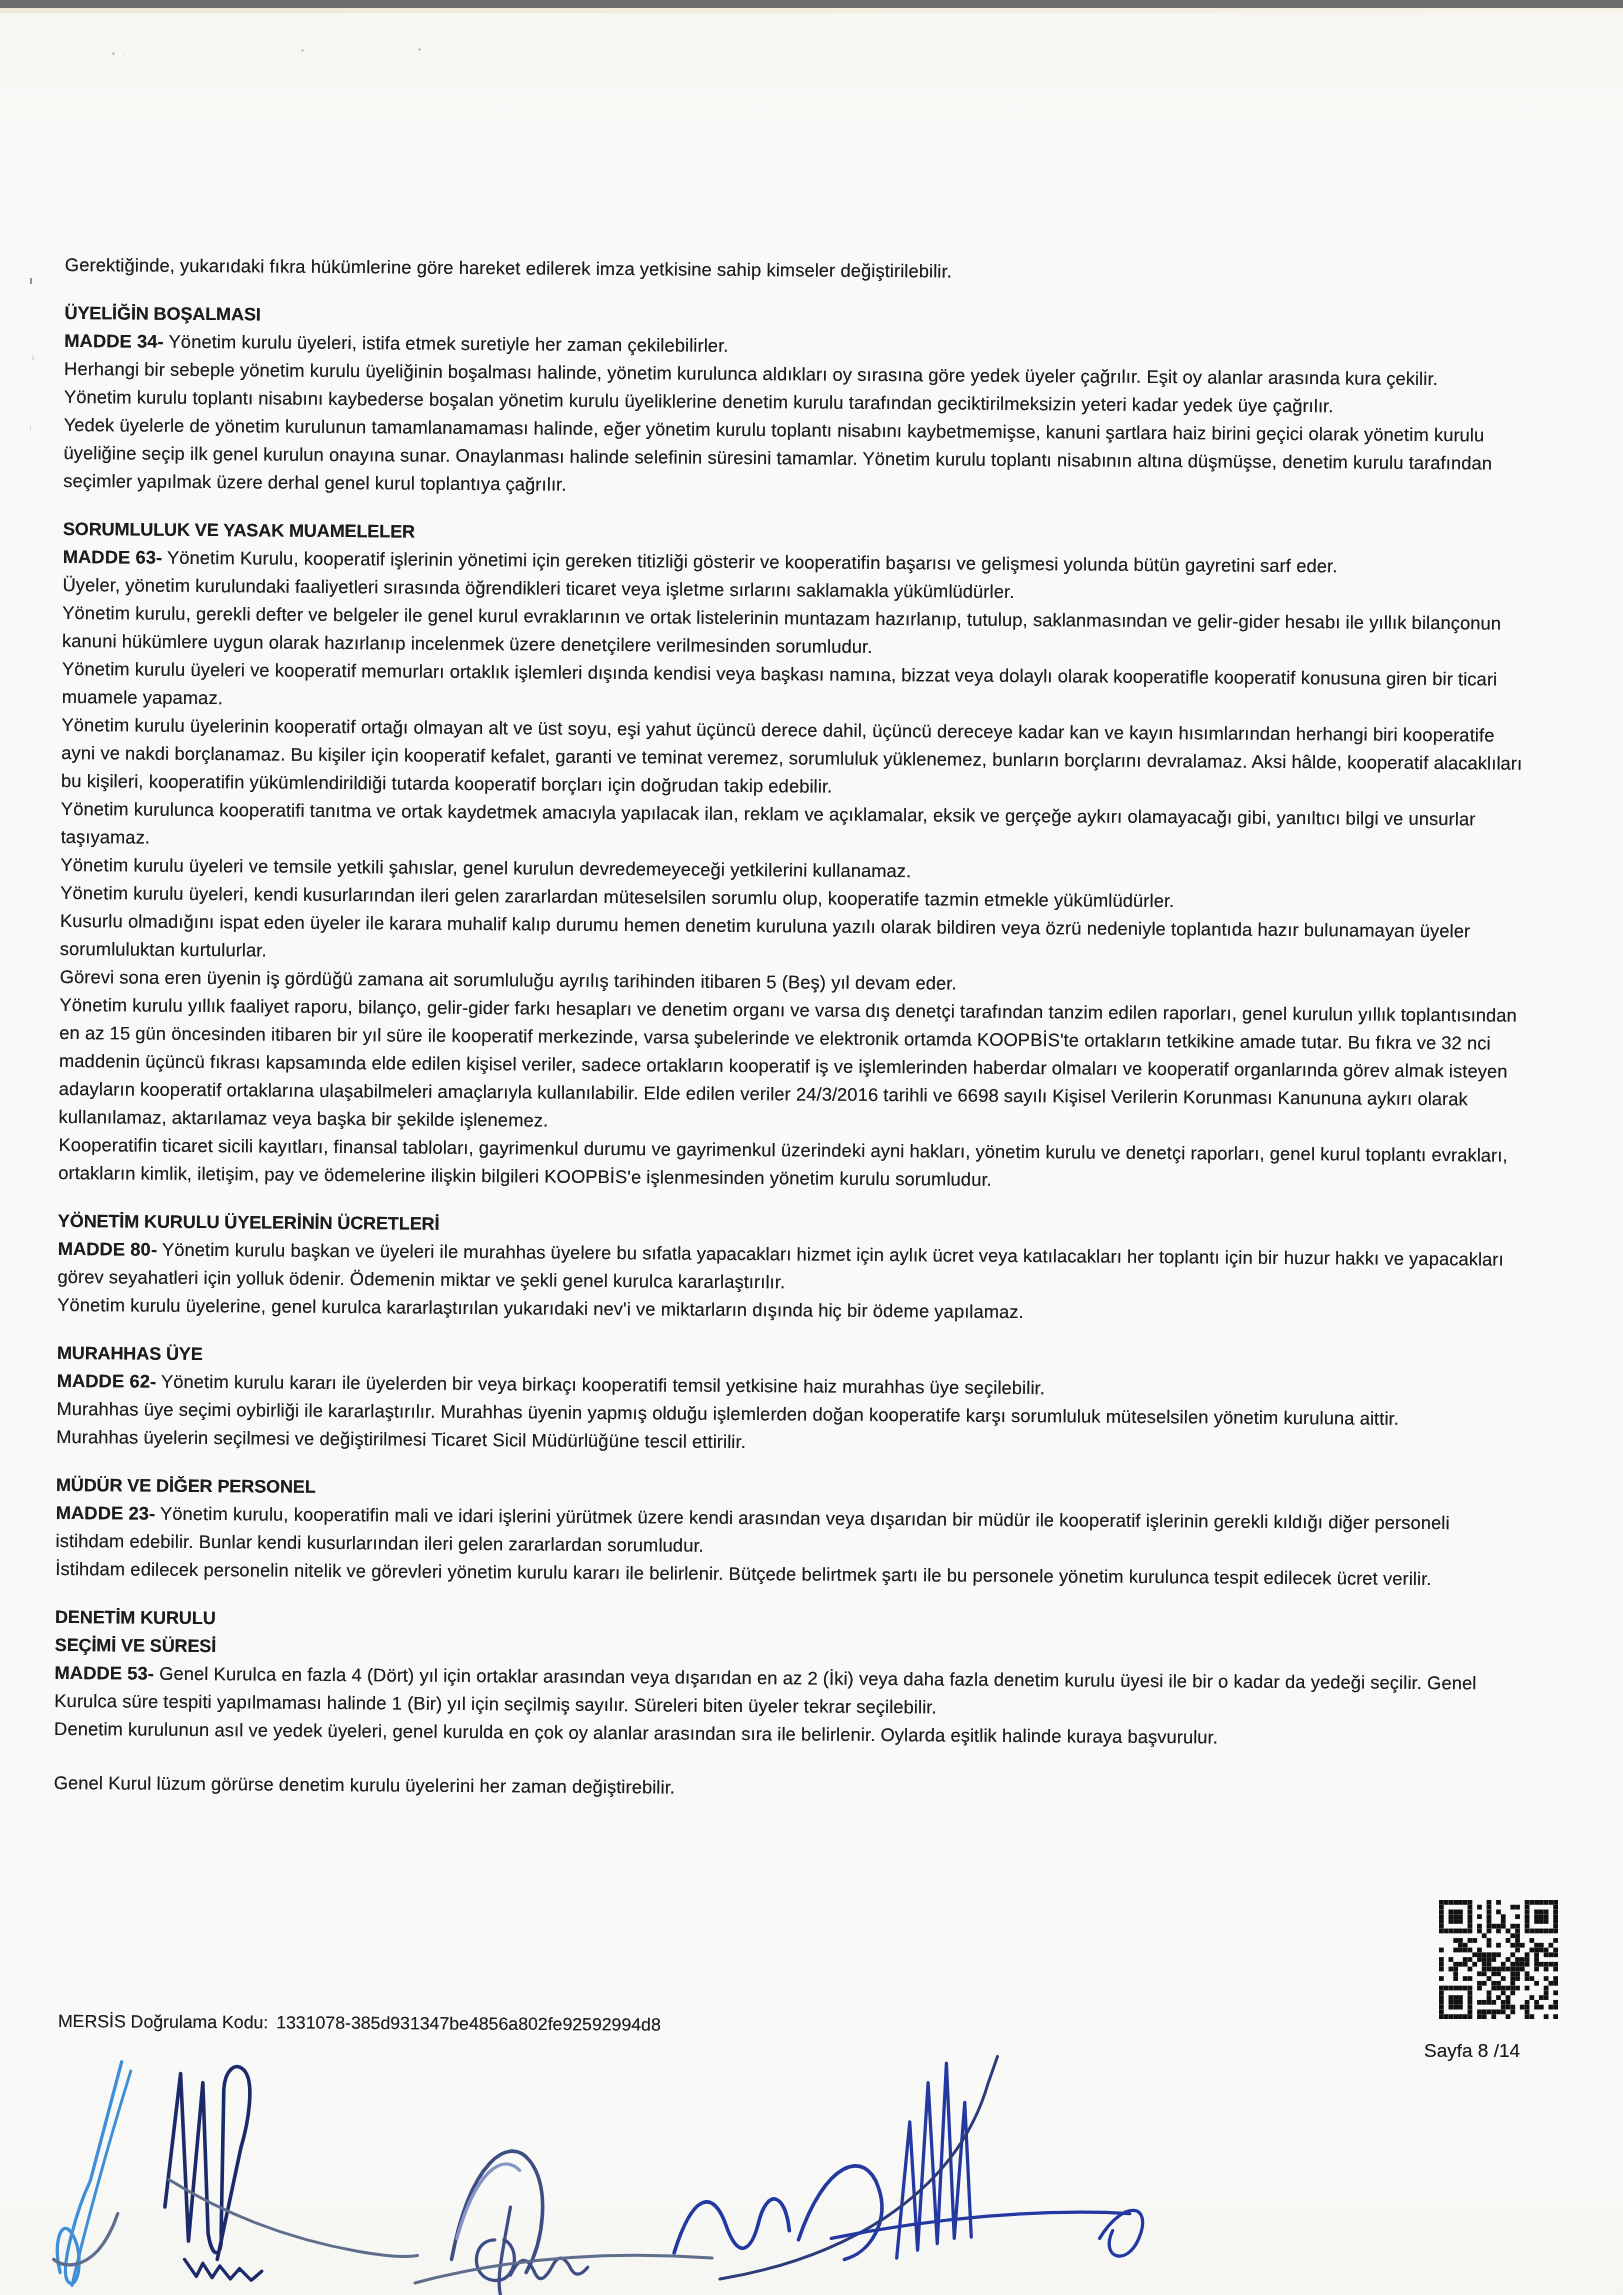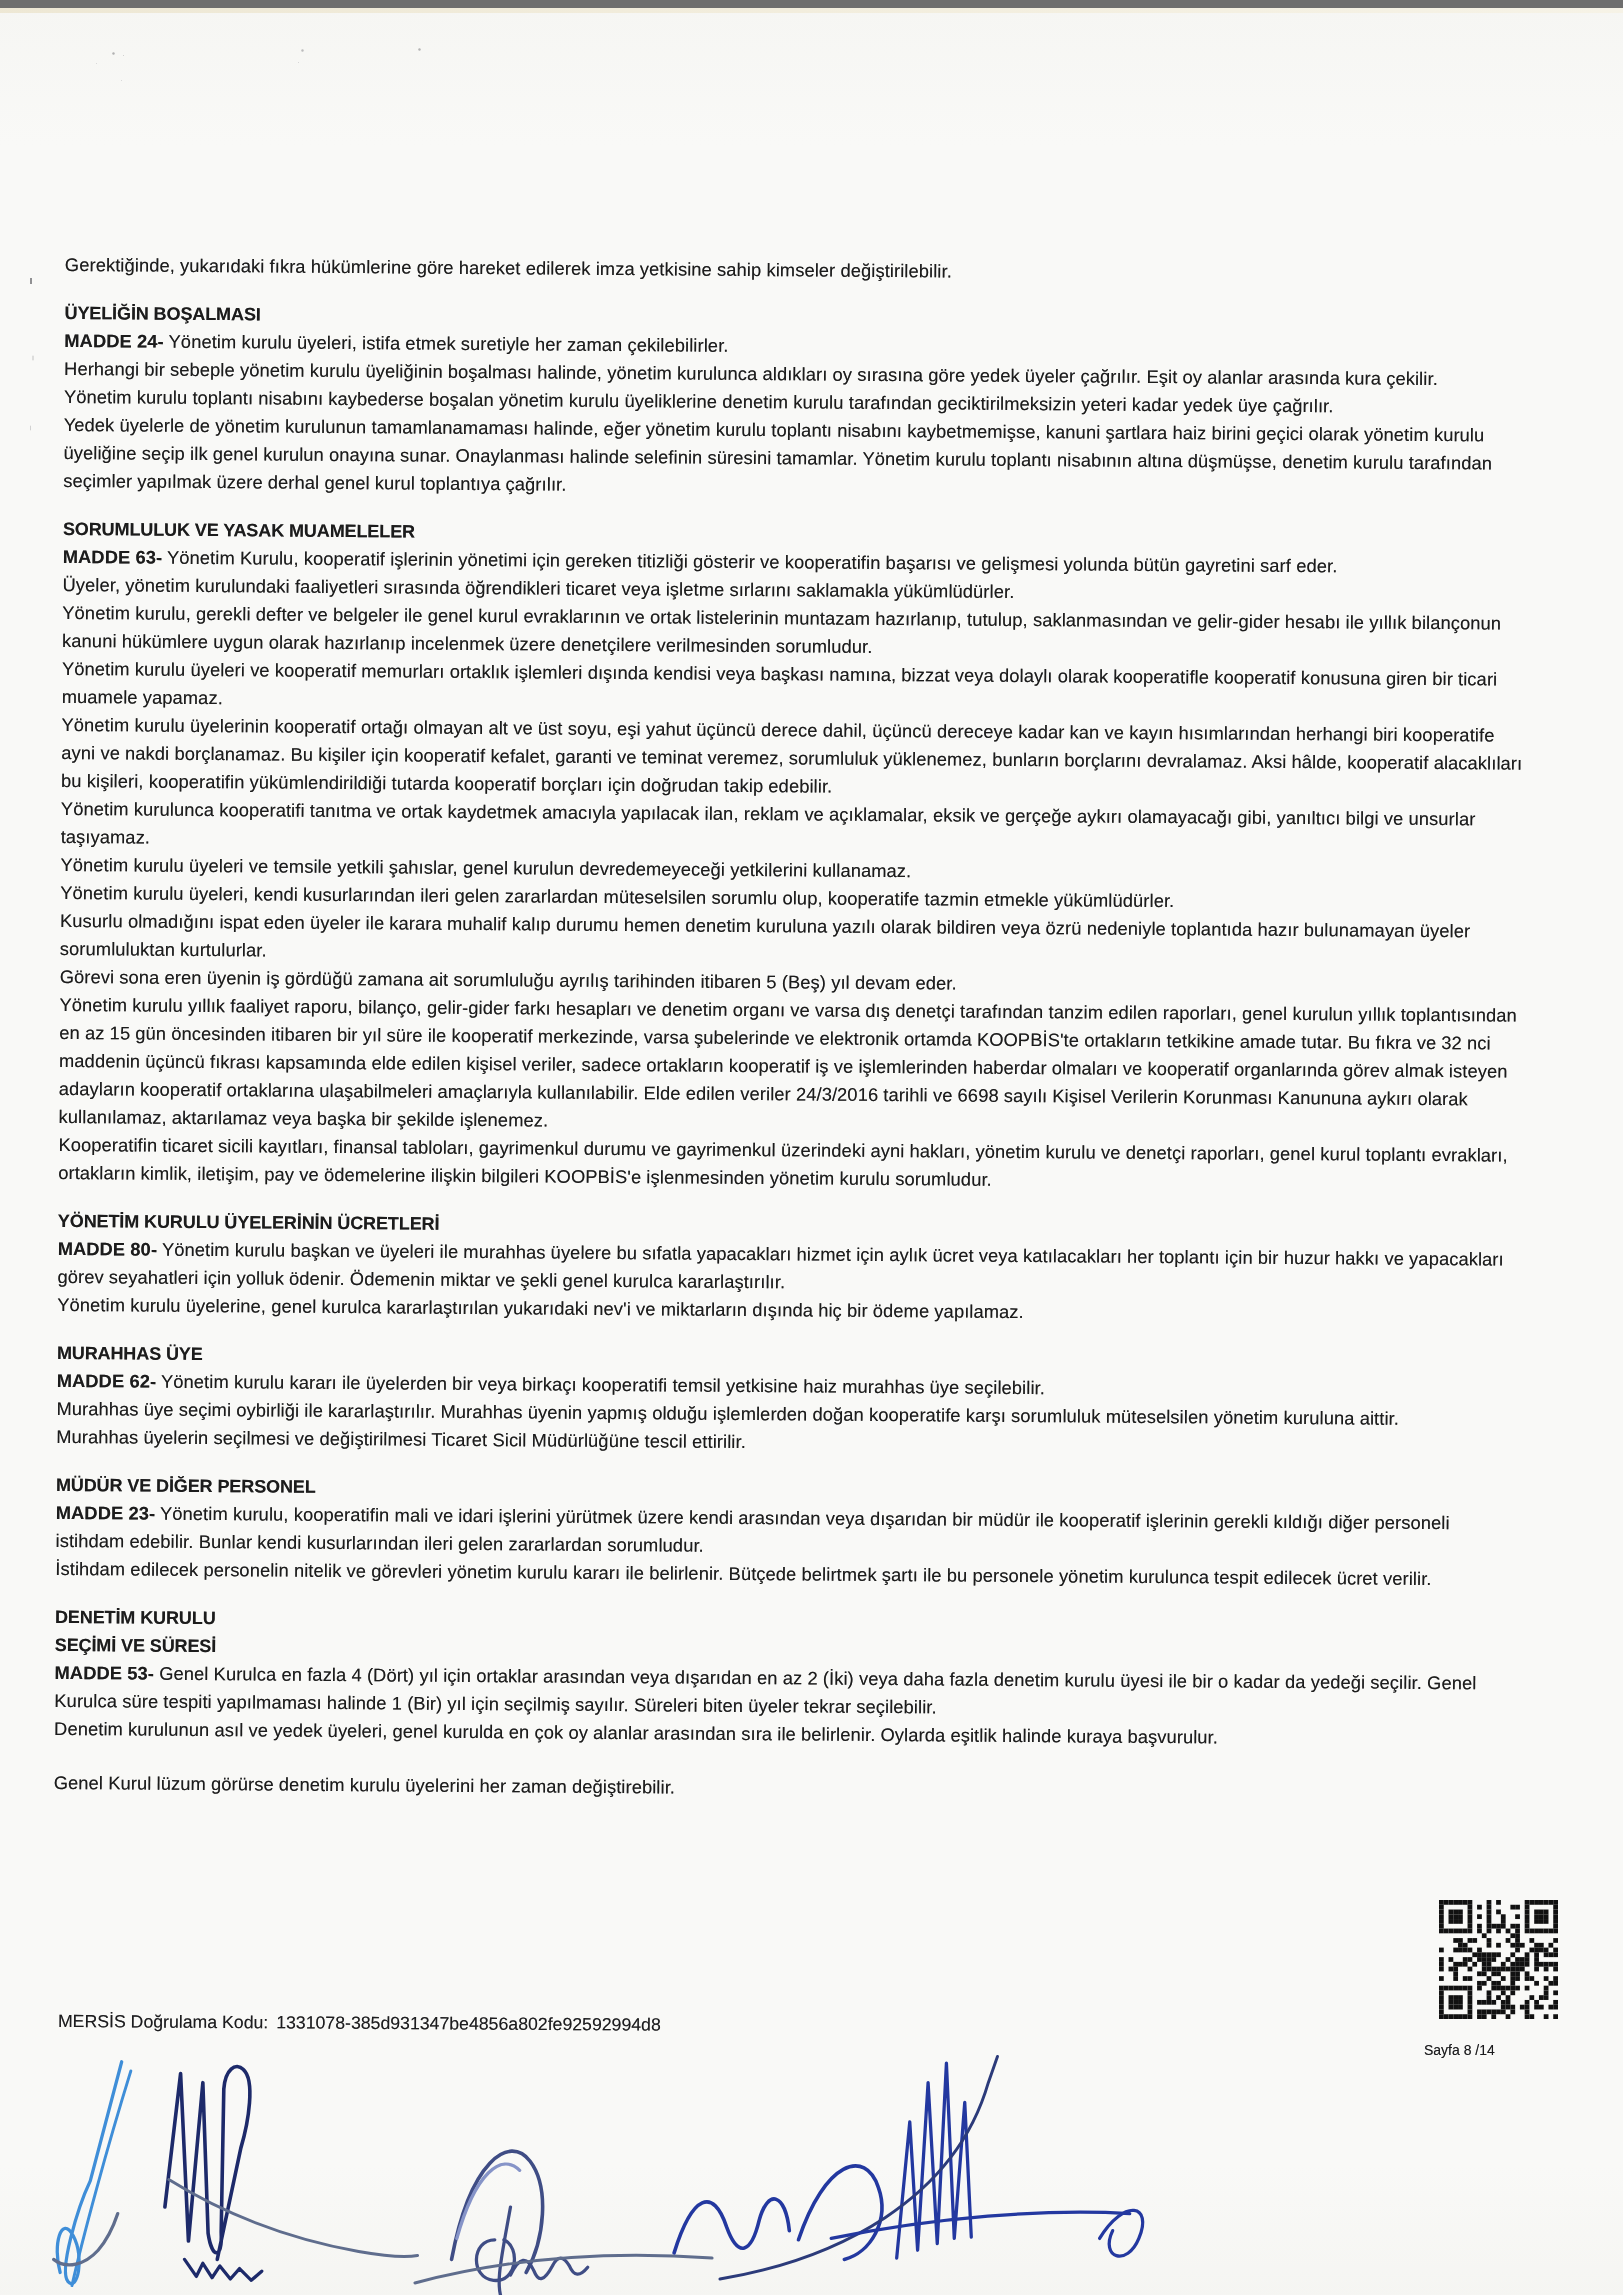--- a/index.html
+++ b/index.html
@@ -23,40 +23,40 @@
     transform:rotate(.42deg);transform-origin:0 0;}
   .ln{height:28px;line-height:28px;font-size:18.3px;white-space:nowrap;letter-spacing:0.1px;
     color:#1c1c1c;text-shadow:0 0 0.5px rgba(25,25,28,.55);}
   .ln b{font-weight:700;}
   .hd{font-weight:700;font-size:18px;letter-spacing:-0.1px;}
   section{margin-top:20px;display:block;}
   section.xgap{margin-top:25.5px;}
   .mersis{position:absolute;left:58px;top:2000px;height:26px;line-height:26px;font-size:17.7px;
     color:#1d1d1f;text-shadow:0 0 0.5px rgba(25,25,28,.5);transform:rotate(.35deg);transform-origin:0 0;white-space:nowrap;}
   .mersis .code{margin-left:7.9px;}
-  .pagenum{position:absolute;left:1424px;top:2028px;height:29px;line-height:29px;font-size:14px;
+  .pagenum{position:absolute;left:1424px;top:2028px;height:29px;line-height:29px;font-size:19px;
     color:#1c1c1e;text-shadow:0 0 0.5px rgba(25,25,28,.5);}
   .qr{position:absolute;left:1439px;top:1892px;width:119px;height:119px;}
   .sigs{position:absolute;left:51px;top:2034px;width:1152px;height:262px;}
   .sigs path{fill:none;stroke-linecap:round;stroke-linejoin:round;}
 </style>
 </head>
 <body>
 
 <div class="page">
   <div class="edge-top"></div>
   <div class="speckles"></div>
   <div class="bindmarks"></div>
 
   <div class="textcol">
     <div class="ln">Gerektiğinde, yukarıdaki fıkra hükümlerine göre hareket edilerek imza yetkisine sahip kimseler değiştirilebilir.</div>
     <div id="sections">
         <section>
           <div class="ln hd">ÜYELİĞİN BOŞALMASI</div>
-          <div class="ln"><b>MADDE 24-</b> Yönetim kurulu üyeleri, istifa etmek suretiyle her zaman çekilebilirler.</div>
+          <div class="ln"><b>MADDE 34-</b> Yönetim kurulu üyeleri, istifa etmek suretiyle her zaman çekilebilirler.</div>
           <div class="ln">Herhangi bir sebeple yönetim kurulu üyeliğinin boşalması halinde, yönetim kurulunca aldıkları oy sırasına göre yedek üyeler çağrılır. Eşit oy alanlar arasında kura çekilir.</div>
           <div class="ln">Yönetim kurulu toplantı nisabını kaybederse boşalan yönetim kurulu üyeliklerine denetim kurulu tarafından geciktirilmeksizin yeteri kadar yedek üye çağrılır.</div>
           <div class="ln">Yedek üyelerle de yönetim kurulunun tamamlanamaması halinde, eğer yönetim kurulu toplantı nisabını kaybetmemişse, kanuni şartlara haiz birini geçici olarak yönetim kurulu</div>
           <div class="ln">üyeliğine seçip ilk genel kurulun onayına sunar. Onaylanması halinde selefinin süresini tamamlar. Yönetim kurulu toplantı nisabının altına düşmüşse, denetim kurulu tarafından</div>
           <div class="ln">seçimler yapılmak üzere derhal genel kurul toplantıya çağrılır.</div>
         </section>
         <section>
           <div class="ln hd">SORUMLULUK VE YASAK MUAMELELER</div>
           <div class="ln"><b>MADDE 63-</b> Yönetim Kurulu, kooperatif işlerinin yönetimi için gereken titizliği gösterir ve kooperatifin başarısı ve gelişmesi yolunda bütün gayretini sarf eder.</div>
           <div class="ln">Üyeler, yönetim kurulundaki faaliyetleri sırasında öğrendikleri ticaret veya işletme sırlarını saklamakla yükümlüdürler.</div>

